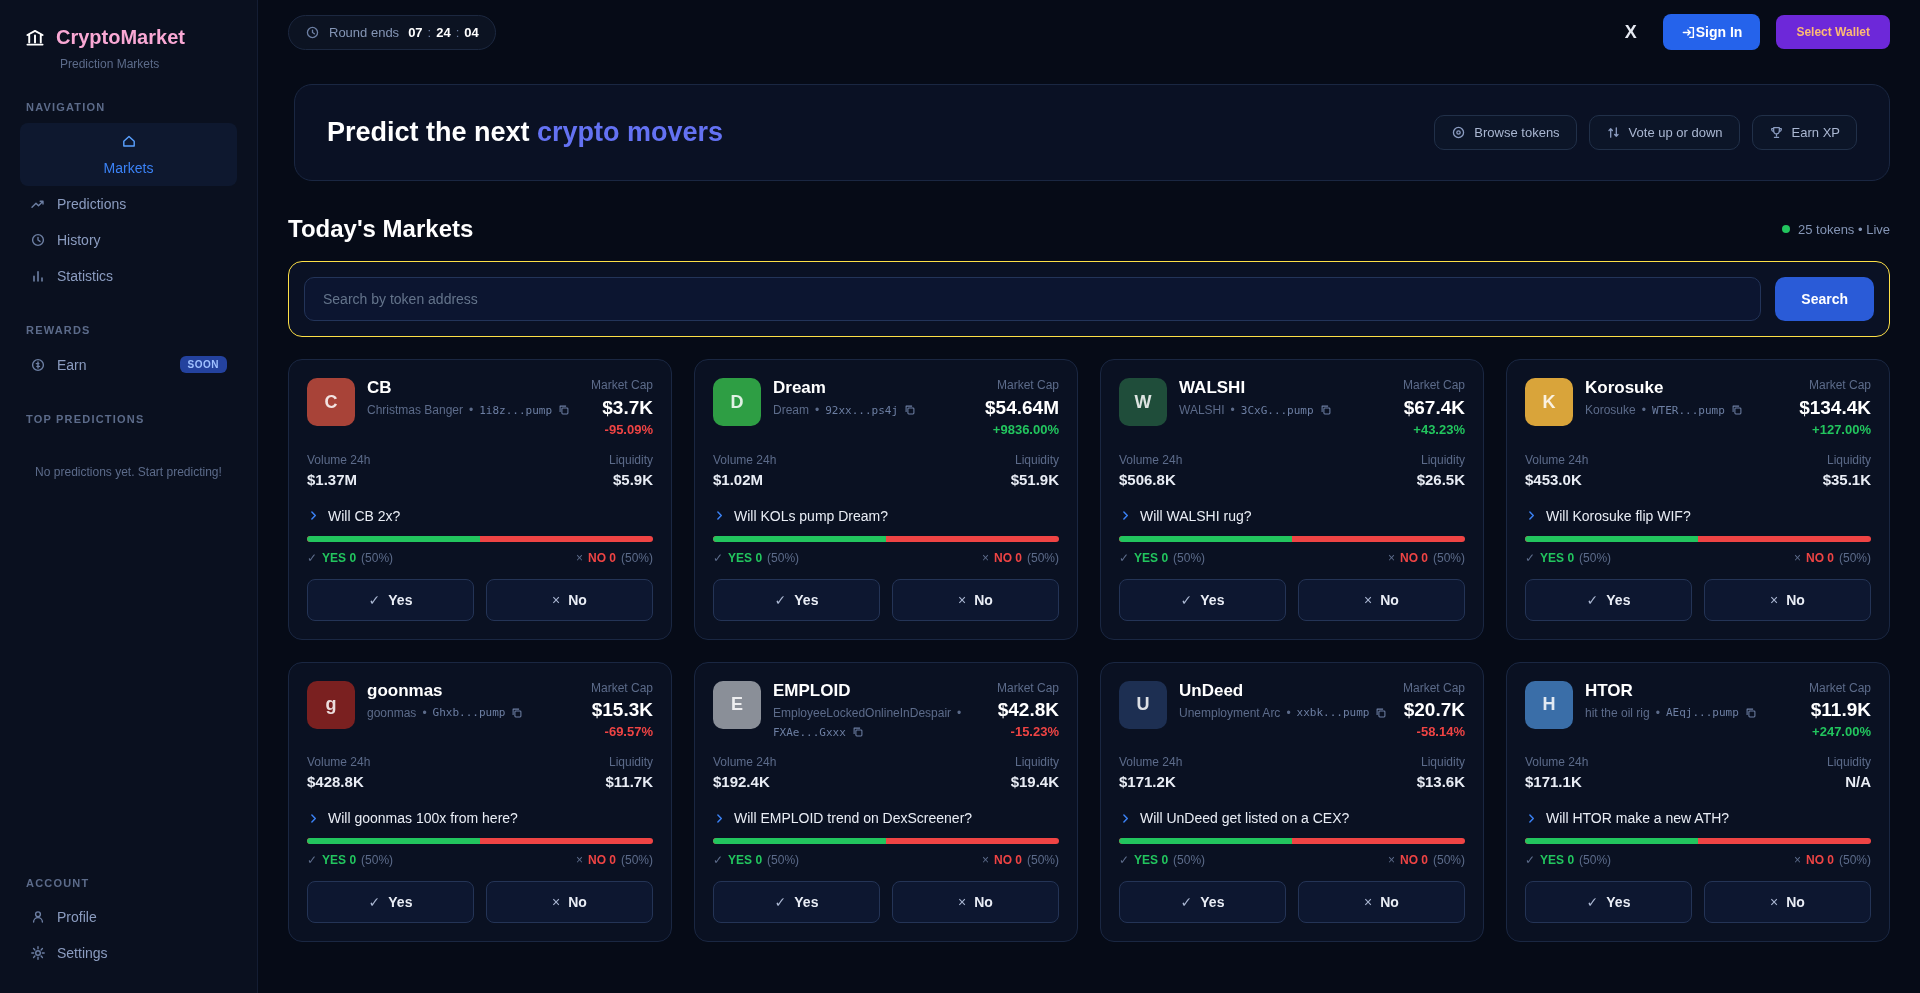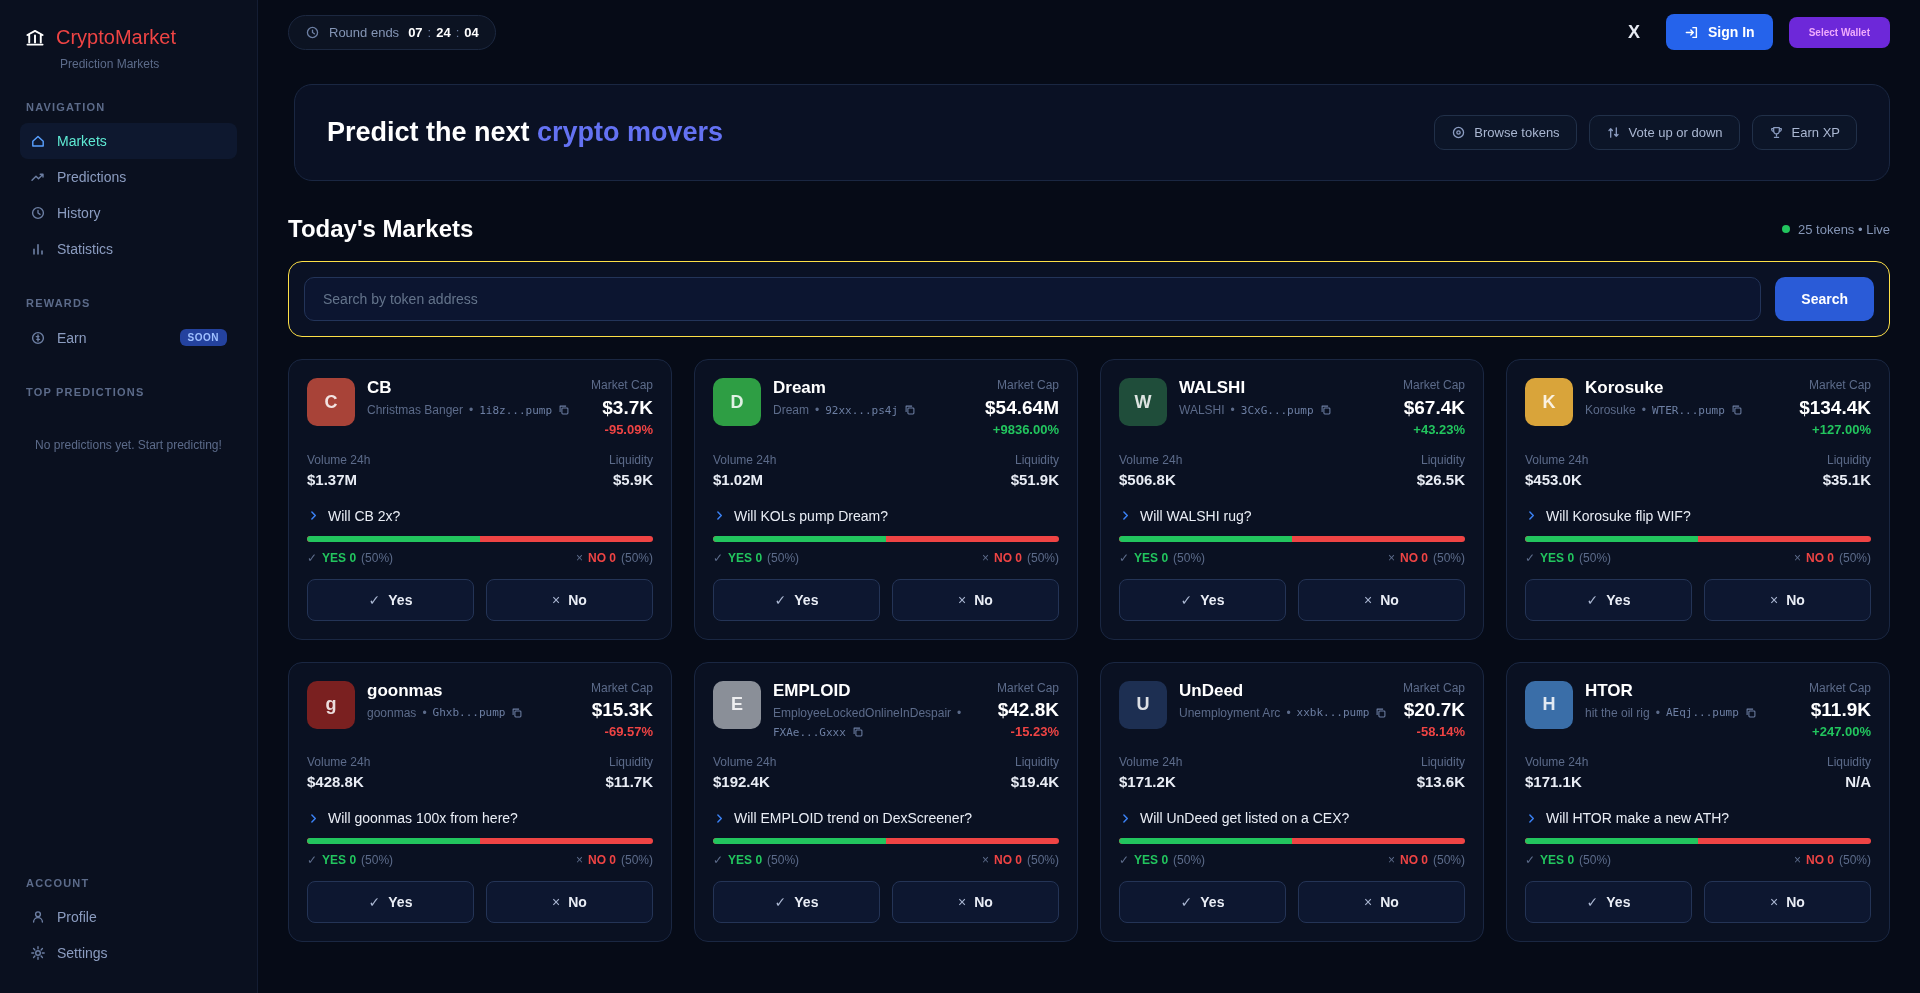--- a/index.html
+++ b/index.html
@@ -11,44 +11,44 @@
   *{margin:0;padding:0;box-sizing:border-box;}
   html,body{width:1920px;height:993px;overflow:hidden;}
   body{background:var(--bg);color:var(--text);font-family:"Liberation Sans",sans-serif;font-size:14px;display:flex;}
   svg{display:block;}
   button{font-family:inherit;cursor:pointer;border:none;background:none;color:inherit;}
 
   
   .sidebar{width:258px;flex-shrink:0;background:var(--sidebar);border-right:1px solid #141d33;padding:26px 20px 22px;display:flex;flex-direction:column;height:100%;}
   .logo-row{display:flex;align-items:center;gap:10px;padding-left:4px;}
   .logo-icon{color:#fff;}
-  .logo-text{font-size:20px;font-weight:normal;color:#ef4444;}
+  .logo-text{font-size:20px;font-weight:bold;color:#f9a8d4;}
   .logo-sub{font-size:12px;color:var(--muted2);margin:8px 0 0 40px;}
   .side-heading{font-size:11px;letter-spacing:1.2px;color:var(--muted2);font-weight:bold;margin:30px 0 10px 6px;}
   .nav-item{display:flex;align-items:center;gap:11px;padding:10px 10px;border-radius:8px;color:#8b9cc0;font-size:14px;cursor:pointer;}
   .nav-item .ni{color:#6d7fa3;}
-  .nav-item.active{color:#5eead4;background:rgba(59,130,246,.08);}
+  .nav-item.active{color:#3b82f6;background:rgba(59,130,246,.08);flex-direction:column;}
   .nav-item.active .ni{color:#59a0ff;}
   .earn-row{justify-content:flex-start;}
   .soon-badge{margin-left:auto;font-size:10px;font-weight:bold;letter-spacing:.5px;background:#24429e;color:#9fc0ff;padding:3px 8px;border-radius:6px;}
   .empty-predictions{color:var(--muted2);font-size:12px;text-align:center;padding:28px 14px;line-height:1.5;}
   .side-spacer{flex:1;}
 
   
   .main{flex:1;display:flex;flex-direction:column;overflow:hidden;}
   .topbar{height:64px;display:flex;align-items:center;justify-content:space-between;padding:0 30px;flex-shrink:0;}
   .round-pill{display:flex;align-items:center;gap:9px;background:#0c1322;border:1px solid #1c2840;border-radius:999px;padding:9px 16px;}
   .round-pill .clock{color:#6d7fa3;}
   .round-label{font-size:13px;color:var(--muted);text-align:center;}
   .round-time{font-family:Liberation Sans, sans-serif;font-size:13px;font-weight:bold;color:#fff;display:flex;gap:5px;}
   .round-time .sep{color:#6d7fa3;font-weight:normal;}
   .topbar-right{display:flex;align-items:center;gap:16px;}
   .x-btn{font-size:18px;font-weight:bold;color:#e6eaf2;padding:6px 10px;}
-  .signin-btn{display:flex;align-items:center;gap:9px;background:#2563eb;color:#fff;font-size:14px;font-weight:bold;padding:10px 18px;border-radius:8px;}
-  .wallet-btn{background:var(--purple);color:#f0abfc;font-size:10px;font-weight:bold;padding:10px 20px;border-radius:8px;}
+  .signin-btn{display:flex;align-items:center;gap:0;background:#2563eb;color:#fff;font-size:14px;font-weight:bold;padding:10px 18px;border-radius:8px;}
+  .wallet-btn{background:var(--purple);color:#fdba74;font-size:12px;font-weight:bold;padding:10px 20px;border-radius:8px;}
 
   .scroll-area{flex:1;overflow:hidden;padding:0 30px 30px;}
   .hero{margin-top:20px;background:#0a1124;border:1px solid #1a2742;border-radius:18px;padding:30px 32px;display:flex;align-items:center;justify-content:space-between;margin-left:6px;}
   .hero-title{font-size:27px;font-weight:bold;color:#fff;}
   .hero-title .hl{color:var(--highlight);}
   .hero-actions{display:flex;gap:12px;}
   .hero-pill{display:flex;align-items:center;gap:8px;background:#0c1528;border:1px solid #213049;border-radius:10px;padding:9px 16px;color:#aab7d2;font-size:13px;}
   .hero-pill .hi{color:#8b9cc0;}
 
   .markets-header{margin-top:34px;display:flex;align-items:center;justify-content:space-between;}

